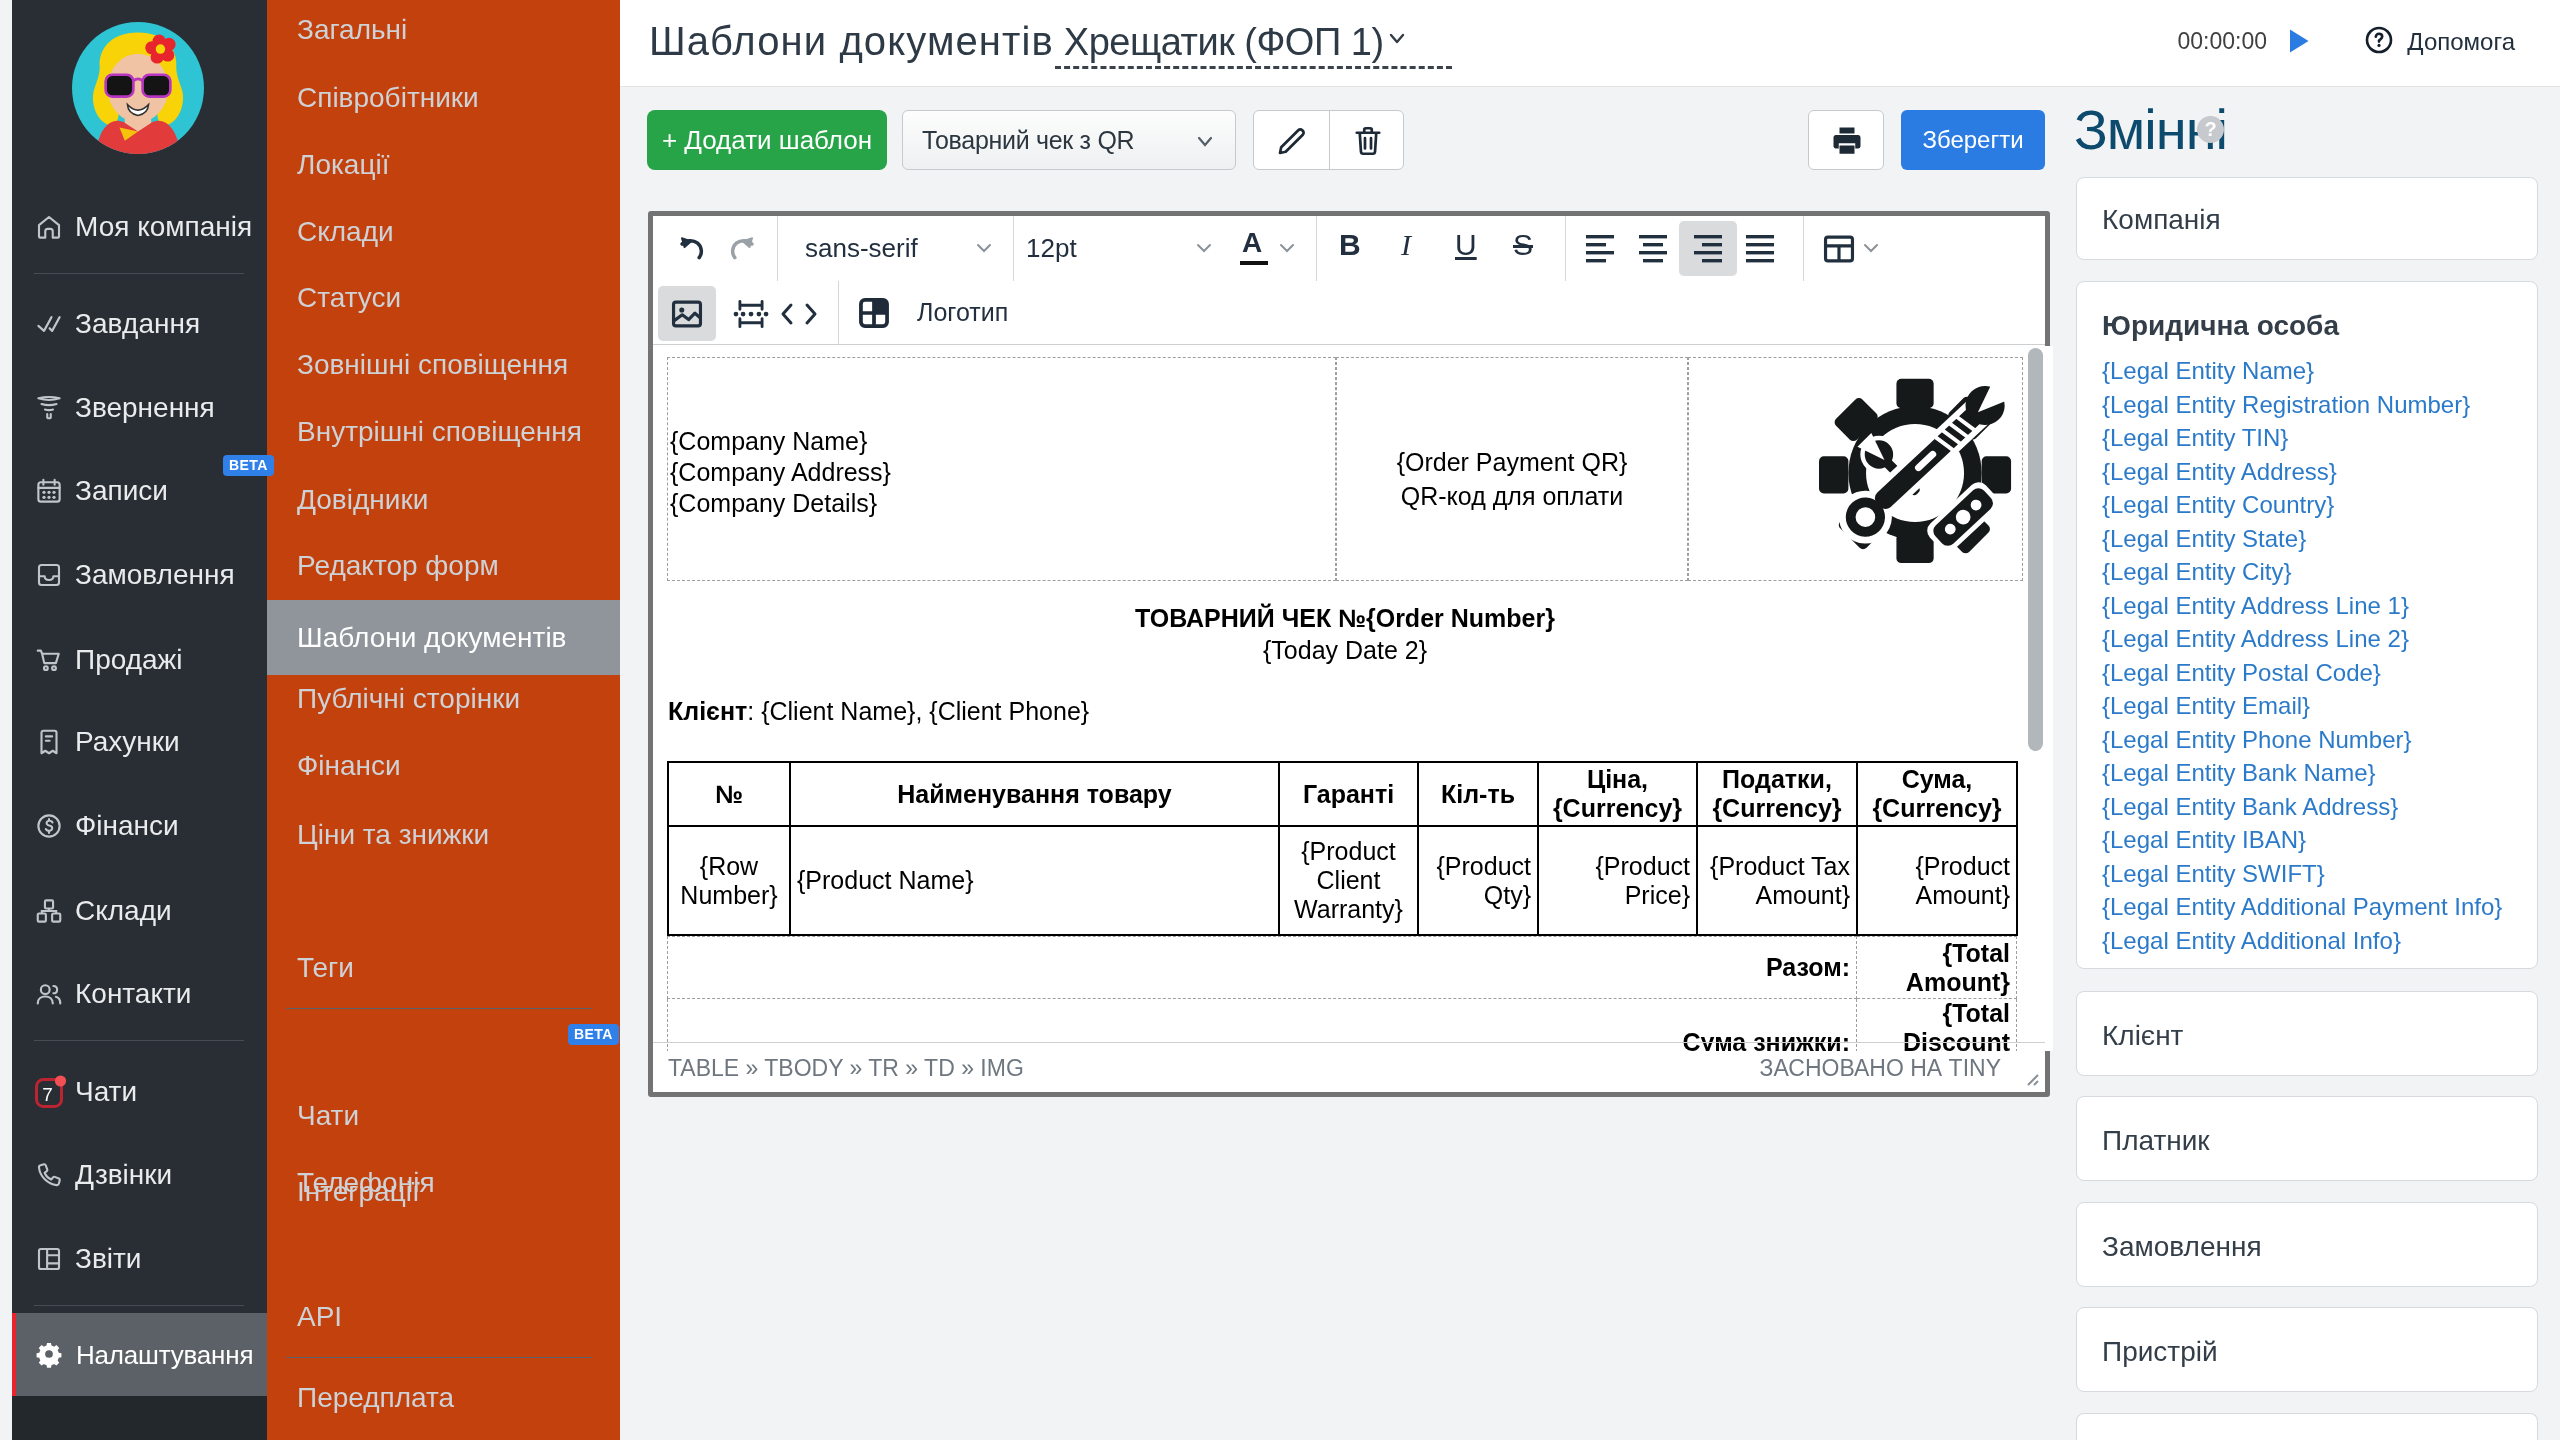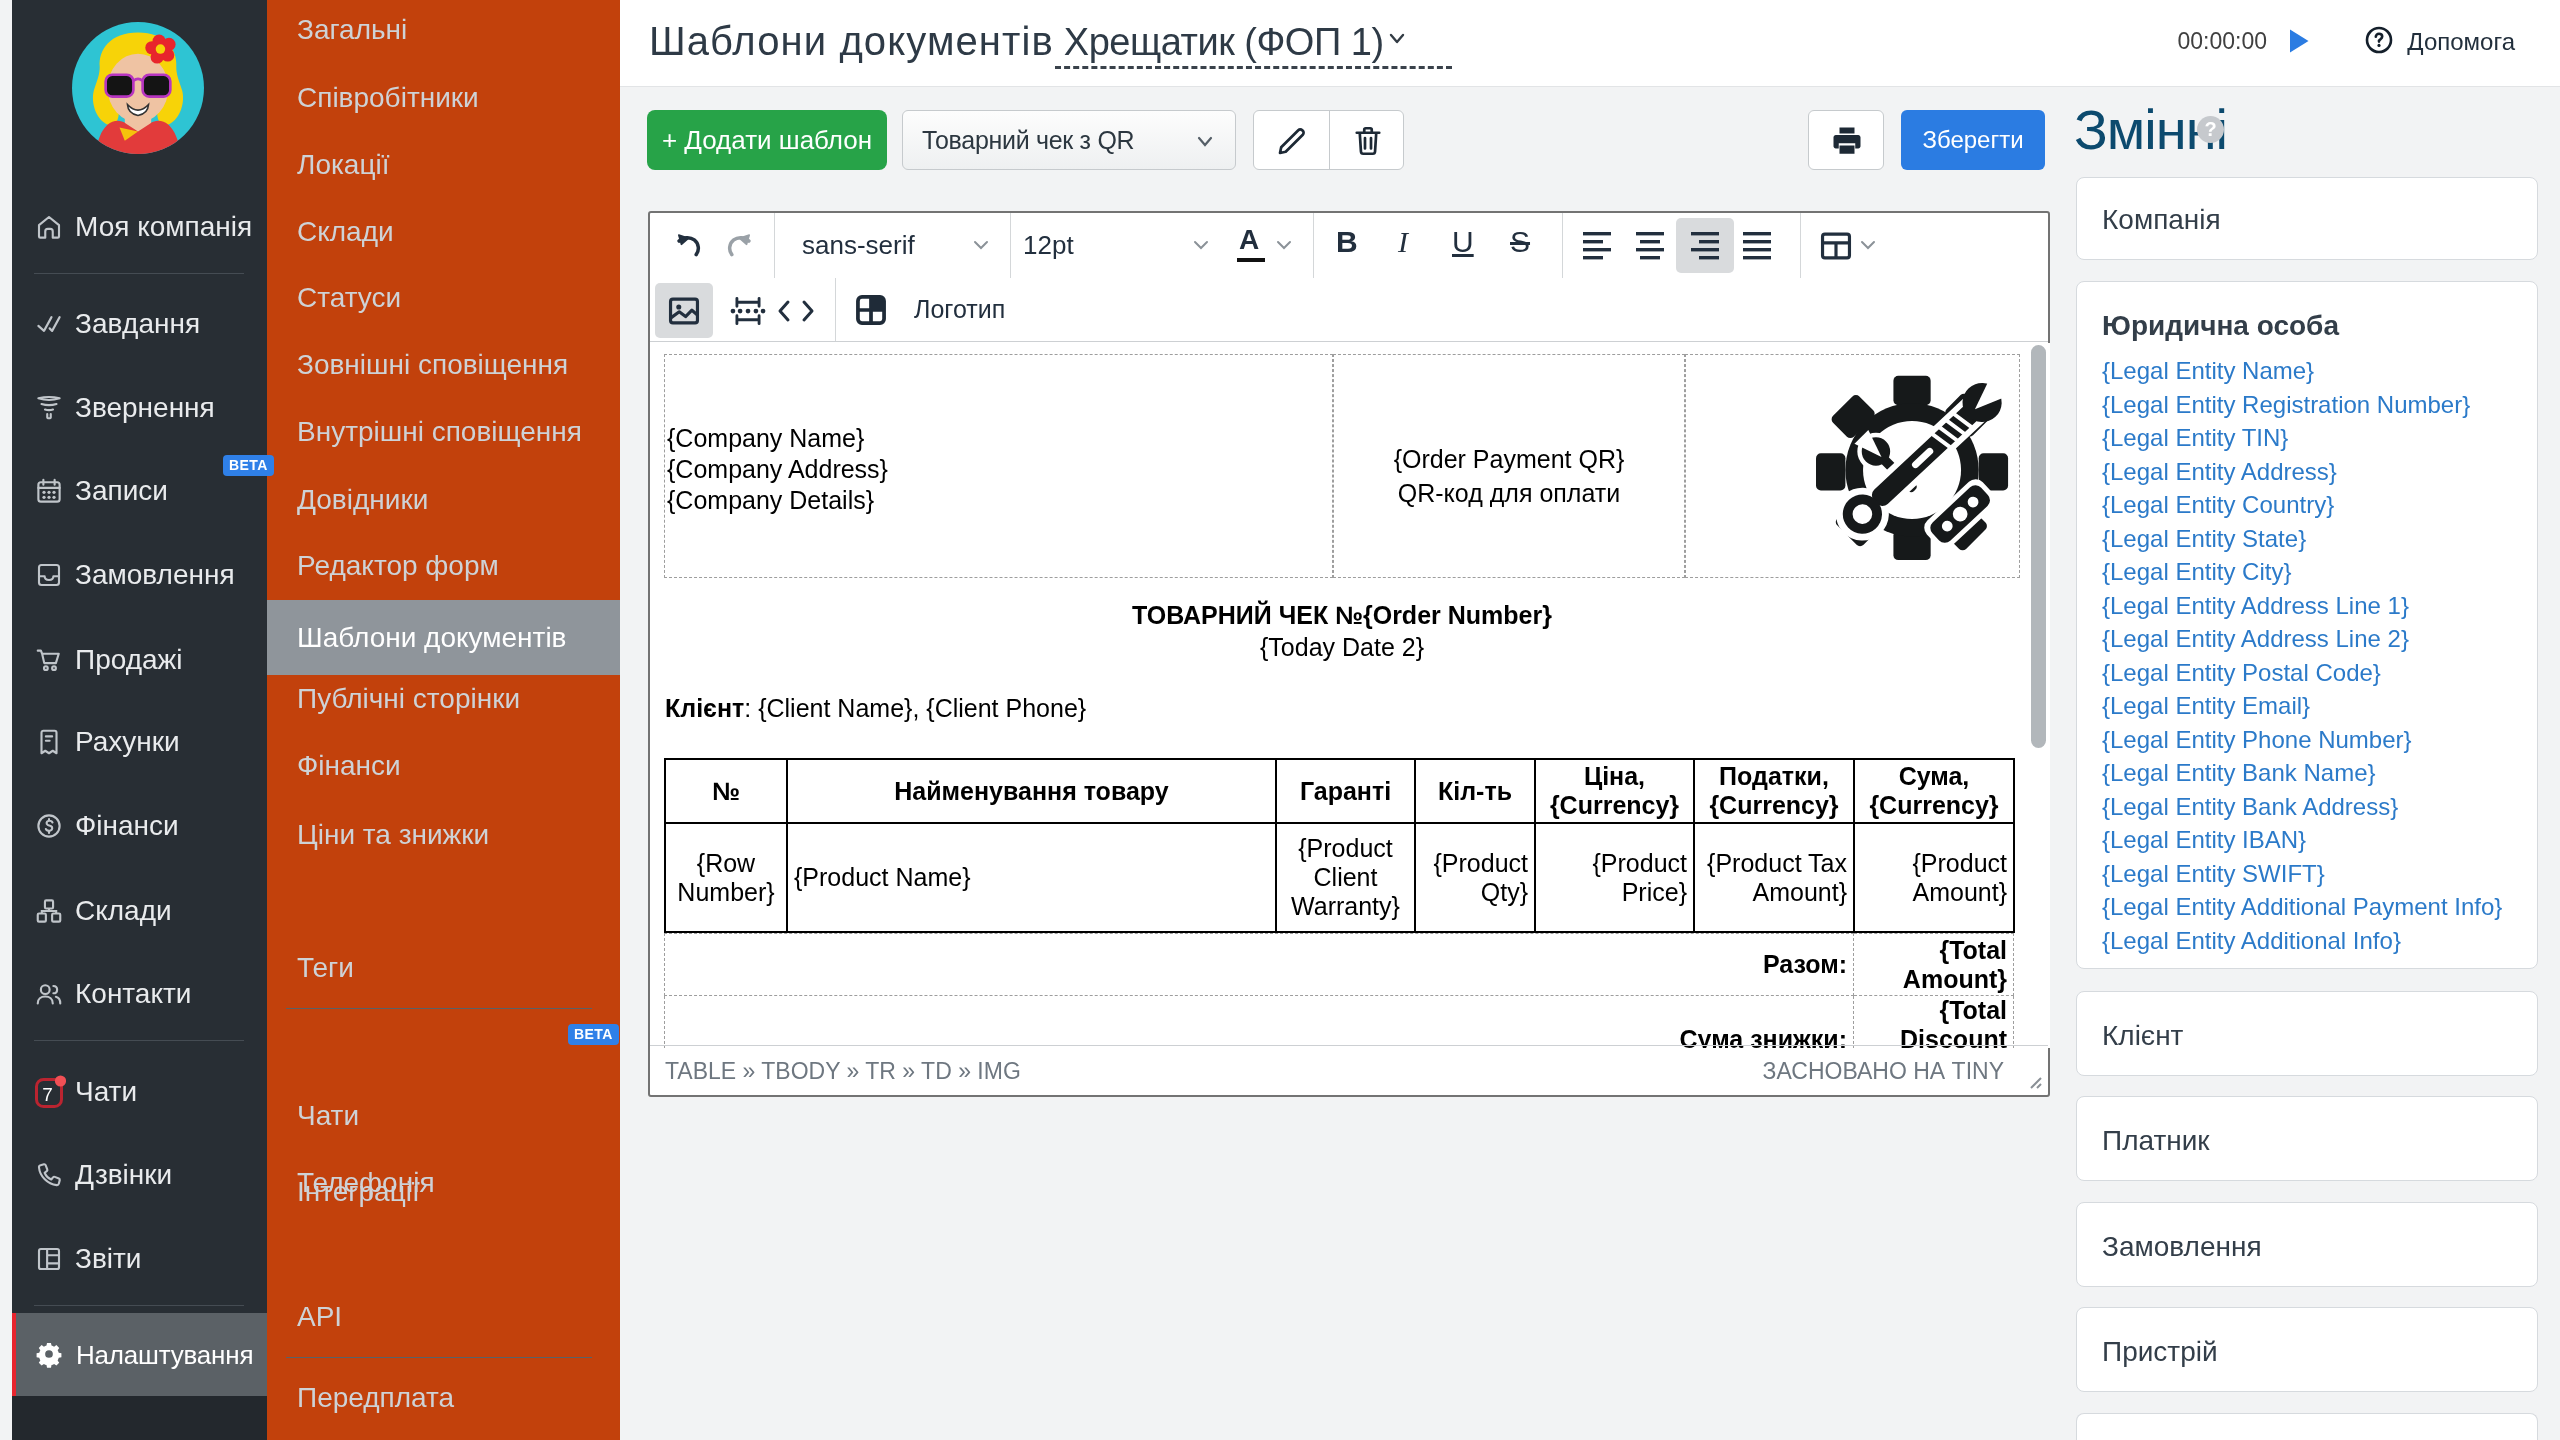--- a/index.html
+++ b/index.html
@@ -32,21 +32,21 @@
 
 
 .btn { position:absolute; top:110px; height:60px; border-radius:6px; font-size:27px; display:flex; align-items:center; justify-content:center; }
 #btn-add { left:647px; width:240px; background:#27a348; color:#fff; font-size:26px; border-radius:8px; }
 #sel-tpl { left:902px; width:334px; background:linear-gradient(#fdfdfd,#eef0f1); border:1px solid #c6cacd; color:#2c3740; justify-content:flex-start; padding-left:19px; font-size:25px; letter-spacing:-0.3px; }
 #grp-edit { left:1253px; width:151px; background:#fff; border:1px solid #c6cacd; }
 #btn-print { left:1808px; width:76px; background:#fff; border:1px solid #c6cacd; }
 #btn-save { left:1901px; width:144px; background:#2b7ce2; color:#fff; font-size:24px; }
 
 
-#editor { position:absolute; left:648px; top:211px; width:1402px; height:886px; background:#fff; border:2px solid #737373; border-radius:3px; }
+#editor { position:absolute; left:648px; top:211px; width:1402px; height:886px; background:#fff; border:5px solid #737373; border-radius:3px; }
 #tb1 { position:absolute; left:0; top:0; width:100%; height:65px; }
 #tb2 { position:absolute; left:0; top:65px; width:100%; height:64px; border-bottom:1px solid #cdd0d3; }
 .tsep { position:absolute; top:0; height:100%; border-left:1px solid #d4d7d9; }
 .tbtn-on { position:absolute; background:#d9dbdd; border-radius:5px; }
 .tbtxt { position:absolute; font-size:26px; color:#222f3e; }
 #edbody { position:absolute; left:0; top:130px; width:1400px; height:705px; overflow:hidden; background:#fff; }
 #scrollbar { position:absolute; right:2px; top:132px; width:15px; height:703px; }
 #scrollbar .thumb { position:absolute; left:0; top:0; width:15px; height:403px; background:#b2b7bb; border-radius:8px; }
 #statusbar { position:absolute; left:0; bottom:0; width:100%; height:50px; border-top:1px solid #cdd0d3; font-size:23px; color:#6e7780; }
 

